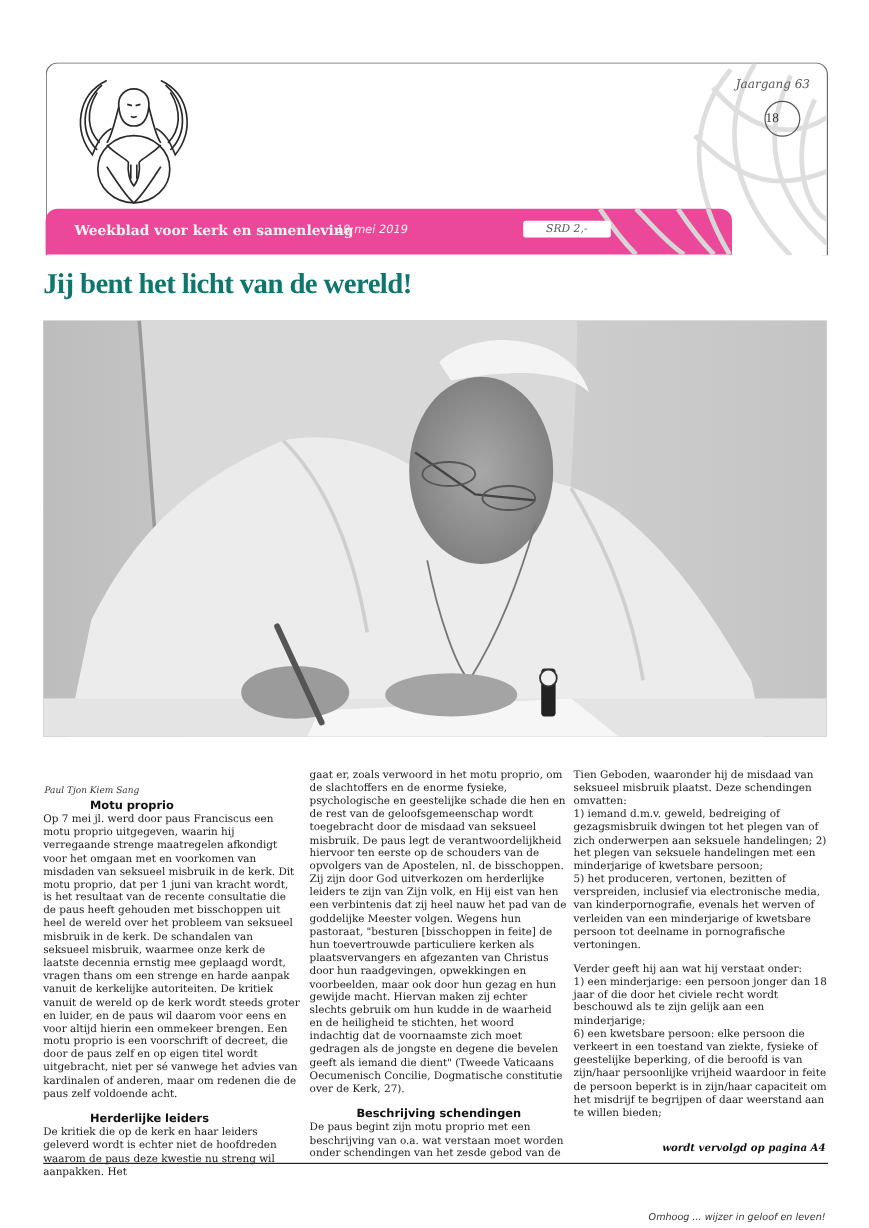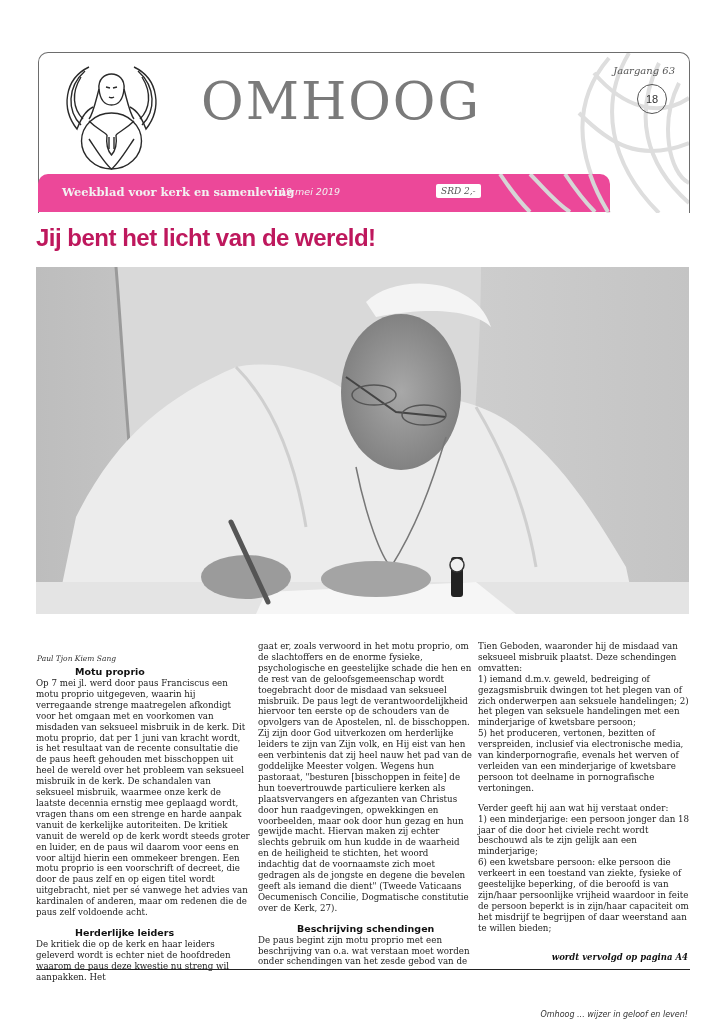--- a/index.html
+++ b/index.html
@@ -4,29 +4,29 @@
 <style>
   html, body { margin: 0; padding: 0; background: #ffffff; }
   body { width: 724px; height: 1023px; position: relative; overflow: hidden; font-family: "DejaVu Serif", serif; color: #1a1a1a; }
 
   .masthead { position: absolute; left: 38px; top: 52px; width: 650px; height: 160px; border: 1.5px solid #6d6d6d; border-bottom: none; border-radius: 10px 10px 0 0; background: #fff; overflow: hidden; }
   .masthead-swoosh { position: absolute; right: 0; top: 0; width: 230px; height: 160px; }
   .logo { position: absolute; left: 20px; top: 6px; width: 105px; height: 115px; }
   .brand { position: absolute; left: 162px; top: 22px; font-family: "DejaVu Serif", serif; font-size: 52px; color: #7a7a7a; letter-spacing: 2px; line-height: 1; }
   .tagline { position: absolute; left: 164px; top: 84px; font-family: "DejaVu Sans", sans-serif; font-size: 22px; color: #6a6a6a; line-height: 1; }
   .jaargang { position: absolute; right: 14px; top: 12px; font-family: "DejaVu Serif", serif; font-style: italic; font-size: 10px; color: #555; }
-  .issue-circle { position: absolute; right: 22px; top: 31px; width: 28px; height: 28px; border: 1.5px solid #555; border-radius: 50%; font-family: Liberation Sans, sans-serif; font-size: 11px; color: #333; text-align: center; line-height: 28px; margin-left: 38px; }
+  .issue-circle { position: absolute; right: 22px; top: 31px; width: 28px; height: 28px; border: 1.5px solid #555; border-radius: 50%; font-family: Liberation Serif, serif; font-size: 11px; color: #333; text-align: left; line-height: 28px; margin-left: 38px; }
 
   .banner { position: absolute; left: 38px; top: 174px; width: 572px; height: 38px; background: #ec4899; border-radius: 10px 10px 0 0; }
   .banner-swoosh { position: absolute; right: 0; top: 0; width: 230px; height: 38px; }
   .banner-title { position: absolute; left: 24px; top: 11px; font-family: "DejaVu Serif", serif; font-weight: bold; font-size: 11.5px; color: #f2f2f2; }
   .banner-date { position: absolute; left: 242px; top: 12px; font-family: "DejaVu Sans", sans-serif; font-style: italic; font-size: 9.5px; color: #f2f2f2; }
-  .price { position: absolute; left: 398px; top: 10px; background: #fff; color: #555; font-family: "DejaVu Serif", serif; font-style: italic; font-size: 9px; padding: 2px 5px; border-radius: 2px; }
+  .price { position: absolute; left: 398px; top: 10px; background: #fff; color: #555; font-family: "DejaVu Serif", serif; font-style: italic; font-size: 9px; padding: 2px 19px; border-radius: 2px; }
 
-  .headline { position: absolute; left: 36px; top: 224px; font-family: Liberation Sans, sans-serif; font-weight: bold; font-size: 24px; color: #be185d; letter-spacing: -0.5px; }
+  .headline { position: absolute; left: 36px; top: 224px; font-family: Liberation Serif, serif; font-weight: bold; font-size: 24px; color: #0f766e; letter-spacing: -0.5px; }
 
   .photo { position: absolute; left: 36px; top: 267px; width: 653px; height: 347px; overflow: hidden; background: #c9c9c9; }
 
   .byline { position: absolute; left: 37px; top: 654px; font-family: "DejaVu Serif", serif; font-style: italic; font-size: 7.5px; color: #333; }
 
   .col { position: absolute; font-family: "DejaVu Serif", serif; font-size: 8.7px; line-height: 10.9px; color: #222; }
   .col p { margin: 0; }
   .col h3 { margin: 0; font-family: "DejaVu Sans", sans-serif; font-weight: bold; font-size: 9.5px; line-height: 12px; color: #111; padding-left: 39px; }
   .col .gap { height: 9px; }
   .col1 { left: 36px; top: 671px; width: 214px; }
@@ -70,21 +70,20 @@
 
       <ellipse cx="52.5" cy="82" rx="30" ry="28"></ellipse>
 
       <path d="M30 62 C38 70 44 72 48 76 M75 62 C67 70 61 72 57 76"></path>
       <path d="M48 76 C47 84 49 92 52.5 96 C56 92 58 84 57 76"></path>
       <path d="M50 78 v12 M55 78 v12"></path>
       <path d="M30 80 C40 95 46 105 52.5 110 C59 105 65 95 75 80"></path>
     </g>
   </svg>
 
-  <div class="brand">OMHOOG</div>
   <div class="jaargang">Jaargang 63</div>
   <div class="issue-circle">18</div>
 </div>
 
 <div class="banner">
   <svg class="banner-swoosh" viewBox="0 0 230 38" preserveAspectRatio="none">
     <g fill="none" stroke="#d6d6d6" stroke-width="4">
       <path d="M120 0 C130 15 140 28 150 38"></path>
       <path d="M150 0 C165 15 175 28 190 38"></path>
       <path d="M185 0 C195 15 205 28 215 38"></path>

